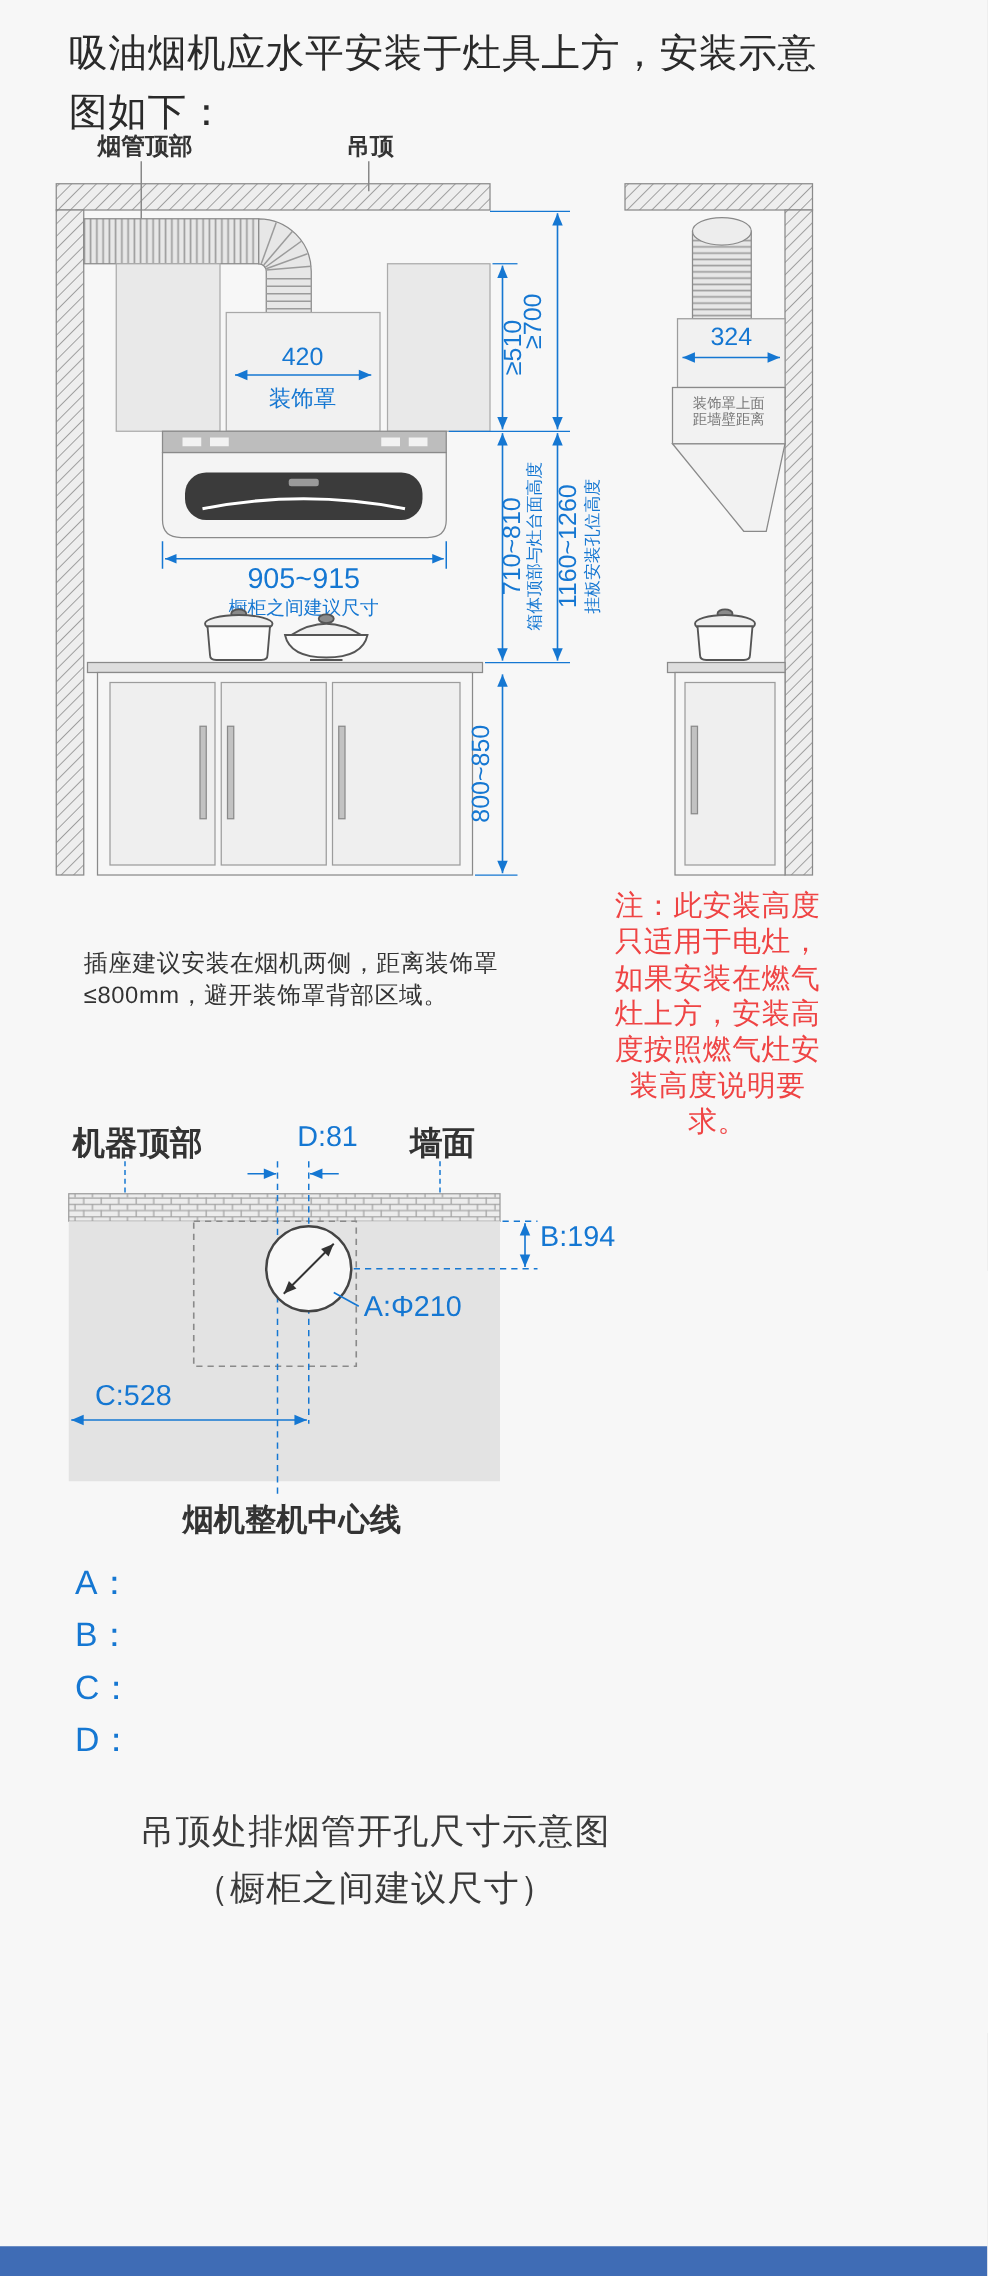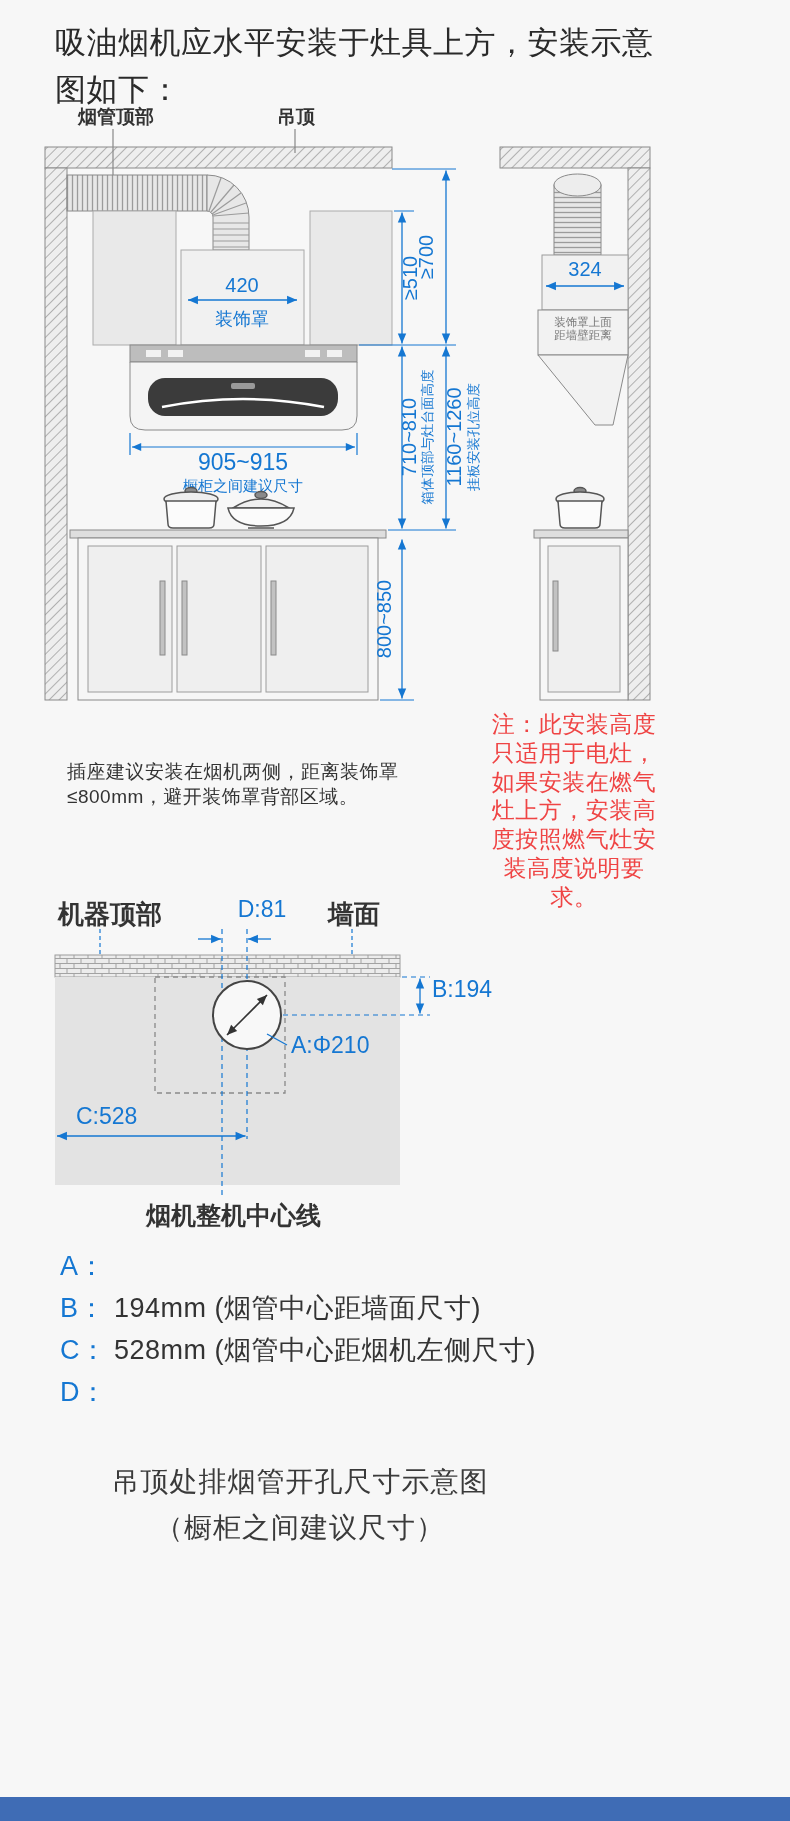--- a/index.html
+++ b/index.html
@@ -21,21 +21,21 @@
   .note-right {
     position:absolute; left:488px; top:710px; width:172px;
     font-size:23px; color:#ef4444; line-height:1.25; letter-spacing:0.5px;text-align:center;
   }
   .legend { position:absolute; left:60px; top:1248px; }
   .legend-row { display:flex; align-items:baseline; height:42px; font-size:27px; }
   .lk { color:#1577d2; min-width:54px; }
   .lv { color:#333; letter-spacing:0.5px; }
   .bottom-caption {
     position:absolute; left:55px; top:1442px; width:490px; text-align:center;
-    font-size:28px; color:#3a3a3a; line-height:1.64; letter-spacing:1px;margin-top:17px;
+    font-size:28px; color:#3a3a3a; line-height:1.64; letter-spacing:1px;
   }
   .footer-bar { position:absolute; left:0; top:1797px; width:790px; height:24px; background:#3f6cb5; }
   svg text { font-family:"Liberation Sans","DejaVu Sans",sans-serif; }
 </style>
 </head>
 <body>
 
 <div class="page">
 
   <div class="intro">吸油烟机应水平安装于灶具上方，安装示意图如下：</div>
@@ -243,25 +243,23 @@
 
     <text x="146" y="331" font-size="25" font-weight="600" fill="#333">烟机整机中心线</text>
   </svg>
 
   <div class="legend">
     <div class="legend-row">
       <span class="lk">A：</span>
     </div>
     <div class="legend-row">
       <span class="lk">B：</span>
-      <span class="lv">194mm (烟管中心距墙面尺寸)</span>
     </div>
     <div class="legend-row">
       <span class="lk">C：</span>
-      <span class="lv">528mm (烟管中心距烟机左侧尺寸)</span>
     </div>
     <div class="legend-row">
       <span class="lk">D：</span>
     </div>
   </div>
 
   <div class="bottom-caption">
     <div>吊顶处排烟管开孔尺寸示意图</div>
     <div>（橱柜之间建议尺寸）</div>
   </div>

